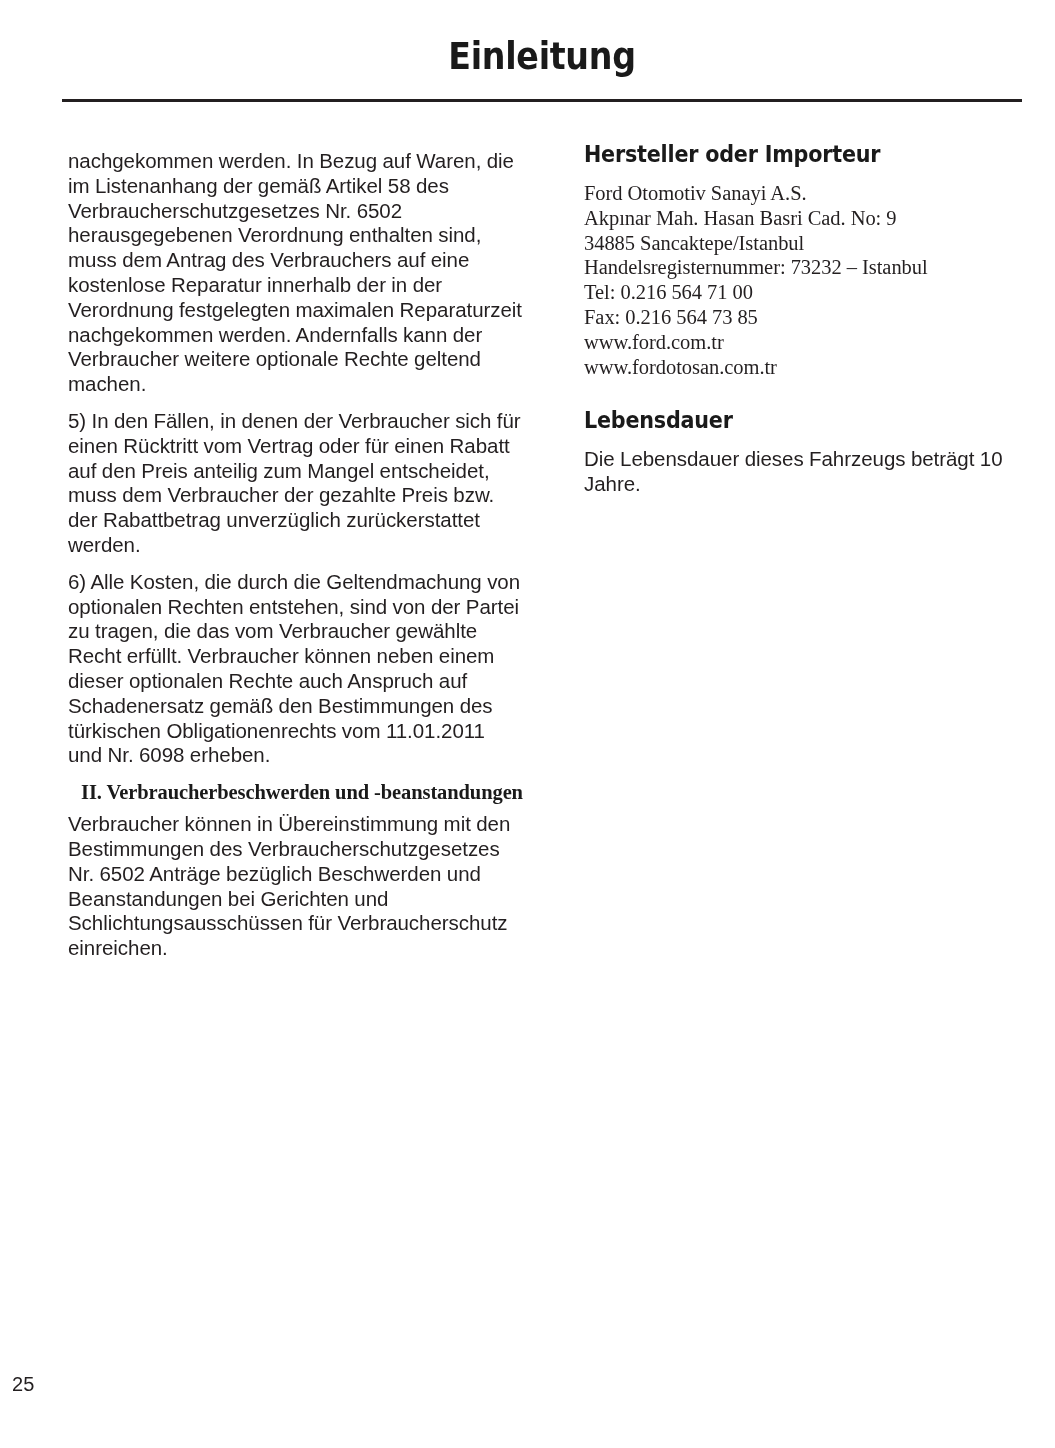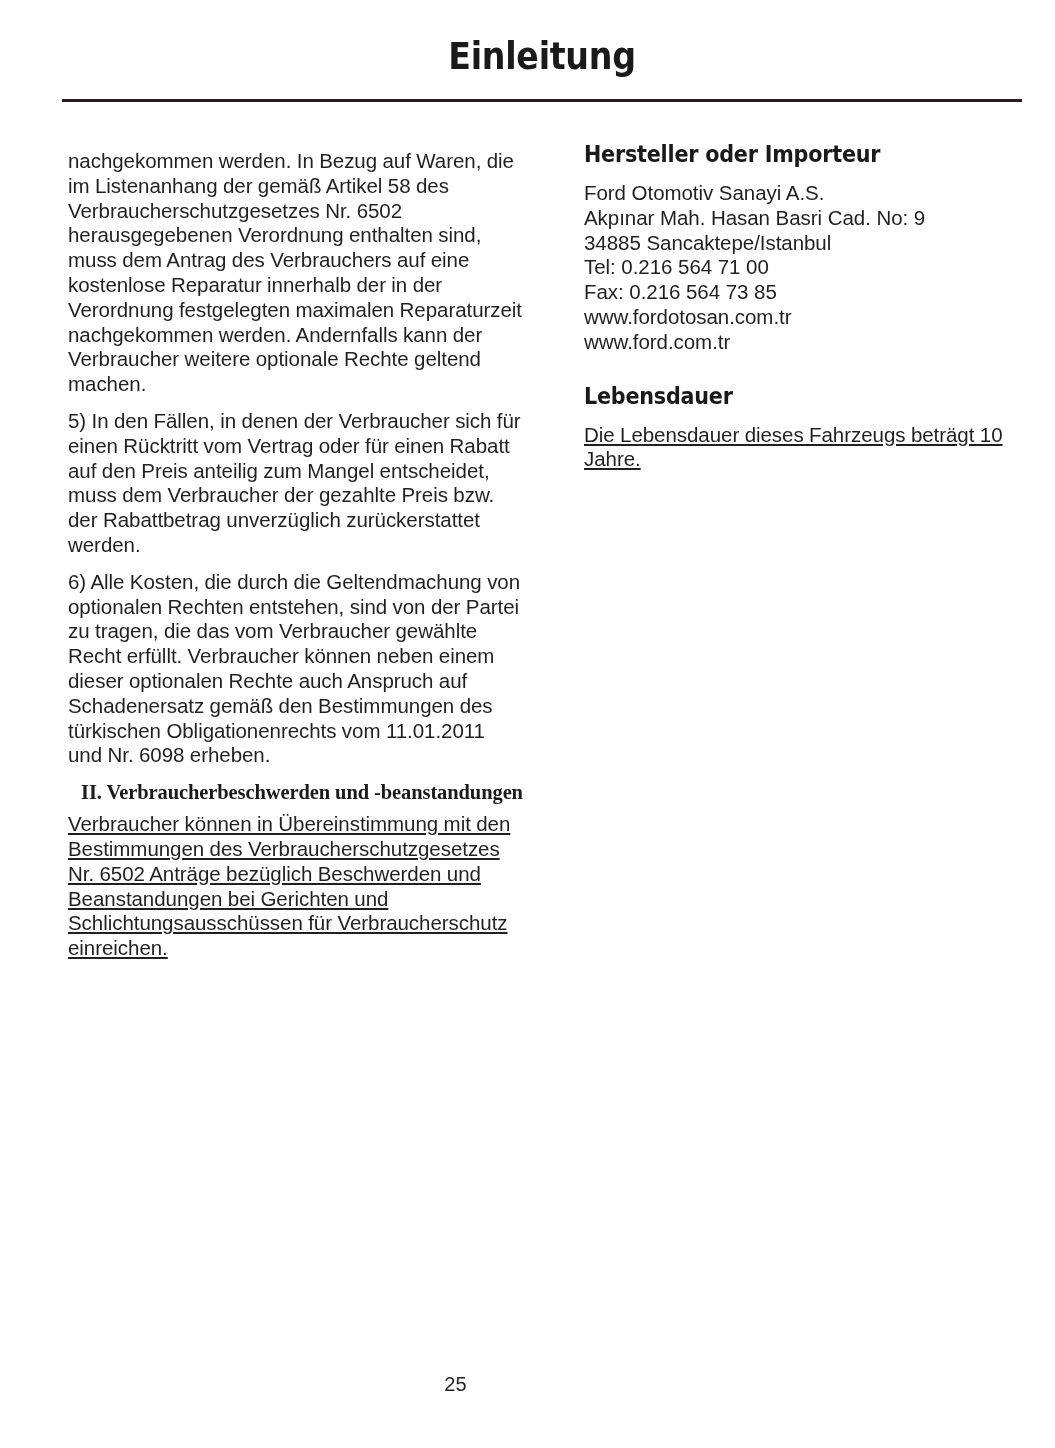--- a/index.html
+++ b/index.html
@@ -70,21 +70,20 @@
   p.body-text {
     margin: 8px 0 12px 0;
     font-size: 20.5px;
     line-height: 24.8px;
     letter-spacing: -0.05px;
     color: #231f20;
     word-spacing: -0.2px;
   }
   p.body-text:last-child {
     margin-bottom: 0;
-    text-decoration: underline;
   }
 
   h2.sub-head {
     margin: 0 0 4px 13px;
     font-size: 20.5px;
     font-weight: 900;
     line-height: 24px;
     letter-spacing: -0.1px;
     color: #1a1a1a;
     font-family: Liberation Serif, serif;
@@ -104,33 +103,34 @@
   h2.section-head.spaced-above {
     margin-top: 28px;
   }
 
   .address-block {
     margin: 0;
     font-size: 20.5px;
     line-height: 24.8px;
     letter-spacing: -0.05px;
     color: #231f20;
+    font-family: Liberation Serif, serif;
   }
   .address-block .line {
     display: block;
     white-space: nowrap;
   }
 
   
   .page-footer {
     position: absolute;
-    left: 0;
+    left: 12px;
     top: 1372px;
     width: 911px;
-    text-align: center;
+    text-align: left;
   }
   .page-number {
     font-size: 20px;
     line-height: 24px;
     color: #231f20;
     letter-spacing: 0.2px;
   }
 </style>
 </head>
 <body>
@@ -151,24 +151,25 @@
       <h2 class="sub-head">II. Verbraucherbeschwerden und -beanstandungen</h2>
       <p class="body-text">Verbraucher können in Übereinstimmung mit den Bestimmungen des Verbraucherschutzgesetzes Nr. 6502 Anträge bezüglich Beschwerden und Beanstandungen bei Gerichten und Schlichtungsausschüssen für Verbraucherschutz einreichen.</p>
     </div>
 
     <div class="col col-right">
       <h2 class="section-head">Hersteller oder Importeur</h2>
       <div class="address-block">
         <span class="line">Ford Otomotiv Sanayi A.S.</span>
         <span class="line">Akpınar Mah. Hasan Basri Cad. No: 9</span>
         <span class="line">34885 Sancaktepe/Istanbul</span>
+        <span class="line">Handelsregisternummer: 73232 – Istanbul</span>
         <span class="line">Tel: 0.216 564 71 00</span>
         <span class="line">Fax: 0.216 564 73 85</span>
+        <span class="line">www.ford.com.tr</span>
         <span class="line">www.fordotosan.com.tr</span>
-        <span class="line">www.ford.com.tr</span>
       </div>
 
       <h2 class="section-head spaced-above">Lebensdauer</h2>
       <p class="body-text">Die Lebensdauer dieses Fahrzeugs beträgt 10 Jahre.</p>
     </div>
 
   </div>
 
   <div class="page-footer">
     <span class="page-number">25</span>

